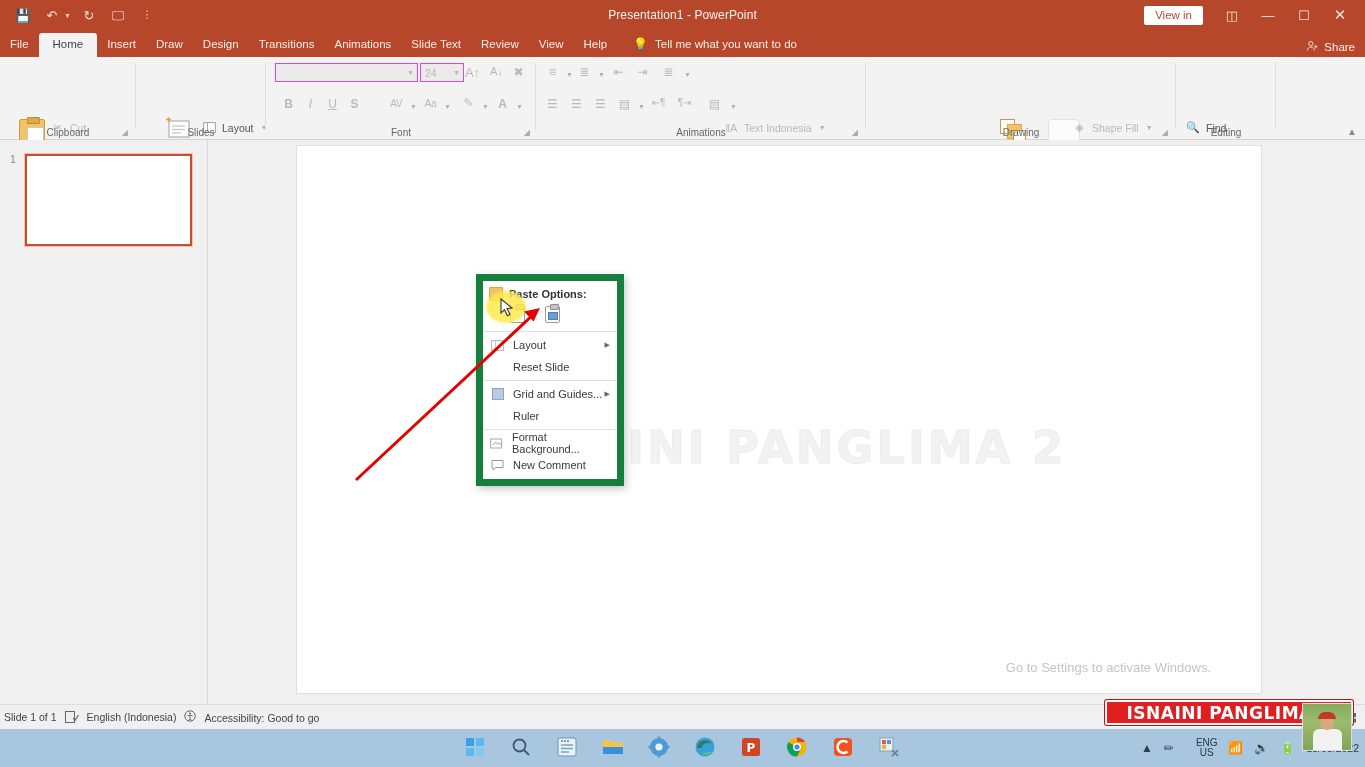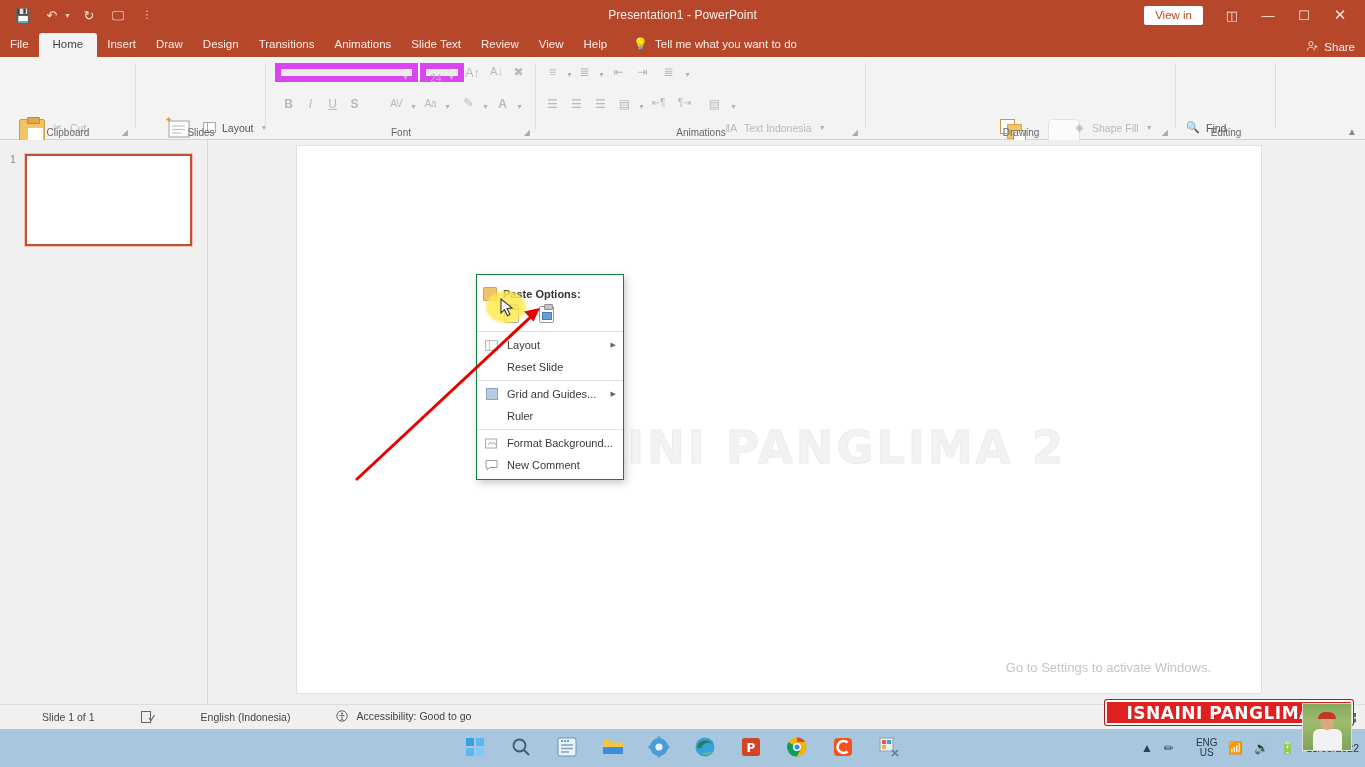--- a/index.html
+++ b/index.html
@@ -98,21 +98,21 @@
     content: ''; position: absolute; left: 7px; top: -3.5px; width: 11px; height: 5px;
     background: #dca94b; border: 1.2px solid #c08a2e; border-radius: 1px;
   }
   .paste-ico::after {
     content: ''; position: absolute; left: 7px; top: 7px; width: 15px; height: 19px;
     background: #fff; border: 1px solid #c9c9c9;
   }
 
   
   .fontbox {
-    position: absolute; background: #ebebeb; border: 6px solid #d946ef; height: 19px;
+    position: absolute; background: #ebebeb; border: 1px solid #d946ef; height: 19px;
   }
   .fontbox .arw { position: absolute; right: 3px; top: 5px; font-size: 7px; color: #b5b5b5; }
   .fontbox .val { position: absolute; left: 4px; top: 3px; font-size: 10.5px; color: #b9b9b9; }
   .fmt-btn {
     position: absolute; font-size: 12px; color: #b9b9b9; width: 17px; text-align: center;
   }
 
   .arrange-ico { position: relative; width: 28px; height: 26px; }
   .arrange-ico i {
     position: absolute; display: block; border: 1.3px solid #cf9a3e; background: #fff;
@@ -155,23 +155,23 @@
   }
   .activate-wm {
     position: absolute; right: 50px; bottom: 18px; text-align: left; pointer-events: none;
   }
   .activate-wm .t1 { font-size: 19px; color: #c9c9c9; line-height: 1.2; }
   .activate-wm .t2 { font-size: 13px; color: #c4c4c4; margin-top: 3px; }
 
   
   .ctxmenu {
     position: absolute; left: 476px; top: 274px; width: 148px;
-    background: #fff; border: 1px solid #15803d;
+    background: #fff; border: 7px solid #15803d;
     box-shadow: 2px 3px 8px rgba(0,0,0,.22); z-index: 40;
-    padding: 8px 0 3px;
+    padding: 2px 0 3px;
   }
   .ctx-head {
     display: flex; align-items: center; gap: 6px; padding: 4px 6px 2px;
     font-size: 11px; color: #333; font-weight: 600;
   }
   .ctx-head .chi {
     width: 14px; height: 14px; background: #f0c36a; border: 1px solid #d6a63f; border-radius: 1px;
   }
   .ctx-paste-row { display: flex; align-items: center; gap: 14px; padding: 3px 0 6px 24px; height: 26px; }
   .paste-opt { width: 21px; height: 19px; position: relative; }
@@ -204,21 +204,21 @@
   .ctx-item .sub { position: absolute; right: 7px; font-size: 7px; color: #666; }
 
   .red-arrow { position: absolute; left: 340px; top: 290px; z-index: 42; pointer-events: none; }
 
   
   .statusbar {
     position: absolute; left: 0; top: 704px; width: 1365px; height: 25px;
     background: #f0f0f0; border-top: 1px solid #dedede;
     display: flex; align-items: center; font-size: 10.5px; color: #444;
   }
-  .sb-item { display: flex; align-items: flex-start; gap: 6px; padding: 0 4px; white-space: nowrap; margin-left: 38px; }
+  .sb-item { display: flex; align-items: flex-end; gap: 6px; padding: 0 4px; white-space: nowrap; }
   .sb-right { position: absolute; right: 0; top: 0; height: 25px; display: flex; align-items: center; }
   .view-btn {
     width: 32px; height: 23px; display: flex; align-items: center; justify-content: center;
     color: #555; font-size: 12px;
   }
   .view-btn.active { background: #e0e0e0; }
 
   .banner {
     position: absolute; left: 1105px; top: 700px; width: 248px; height: 25px;
     background: #e02020; border: 2px solid #fff; border-radius: 2px;

